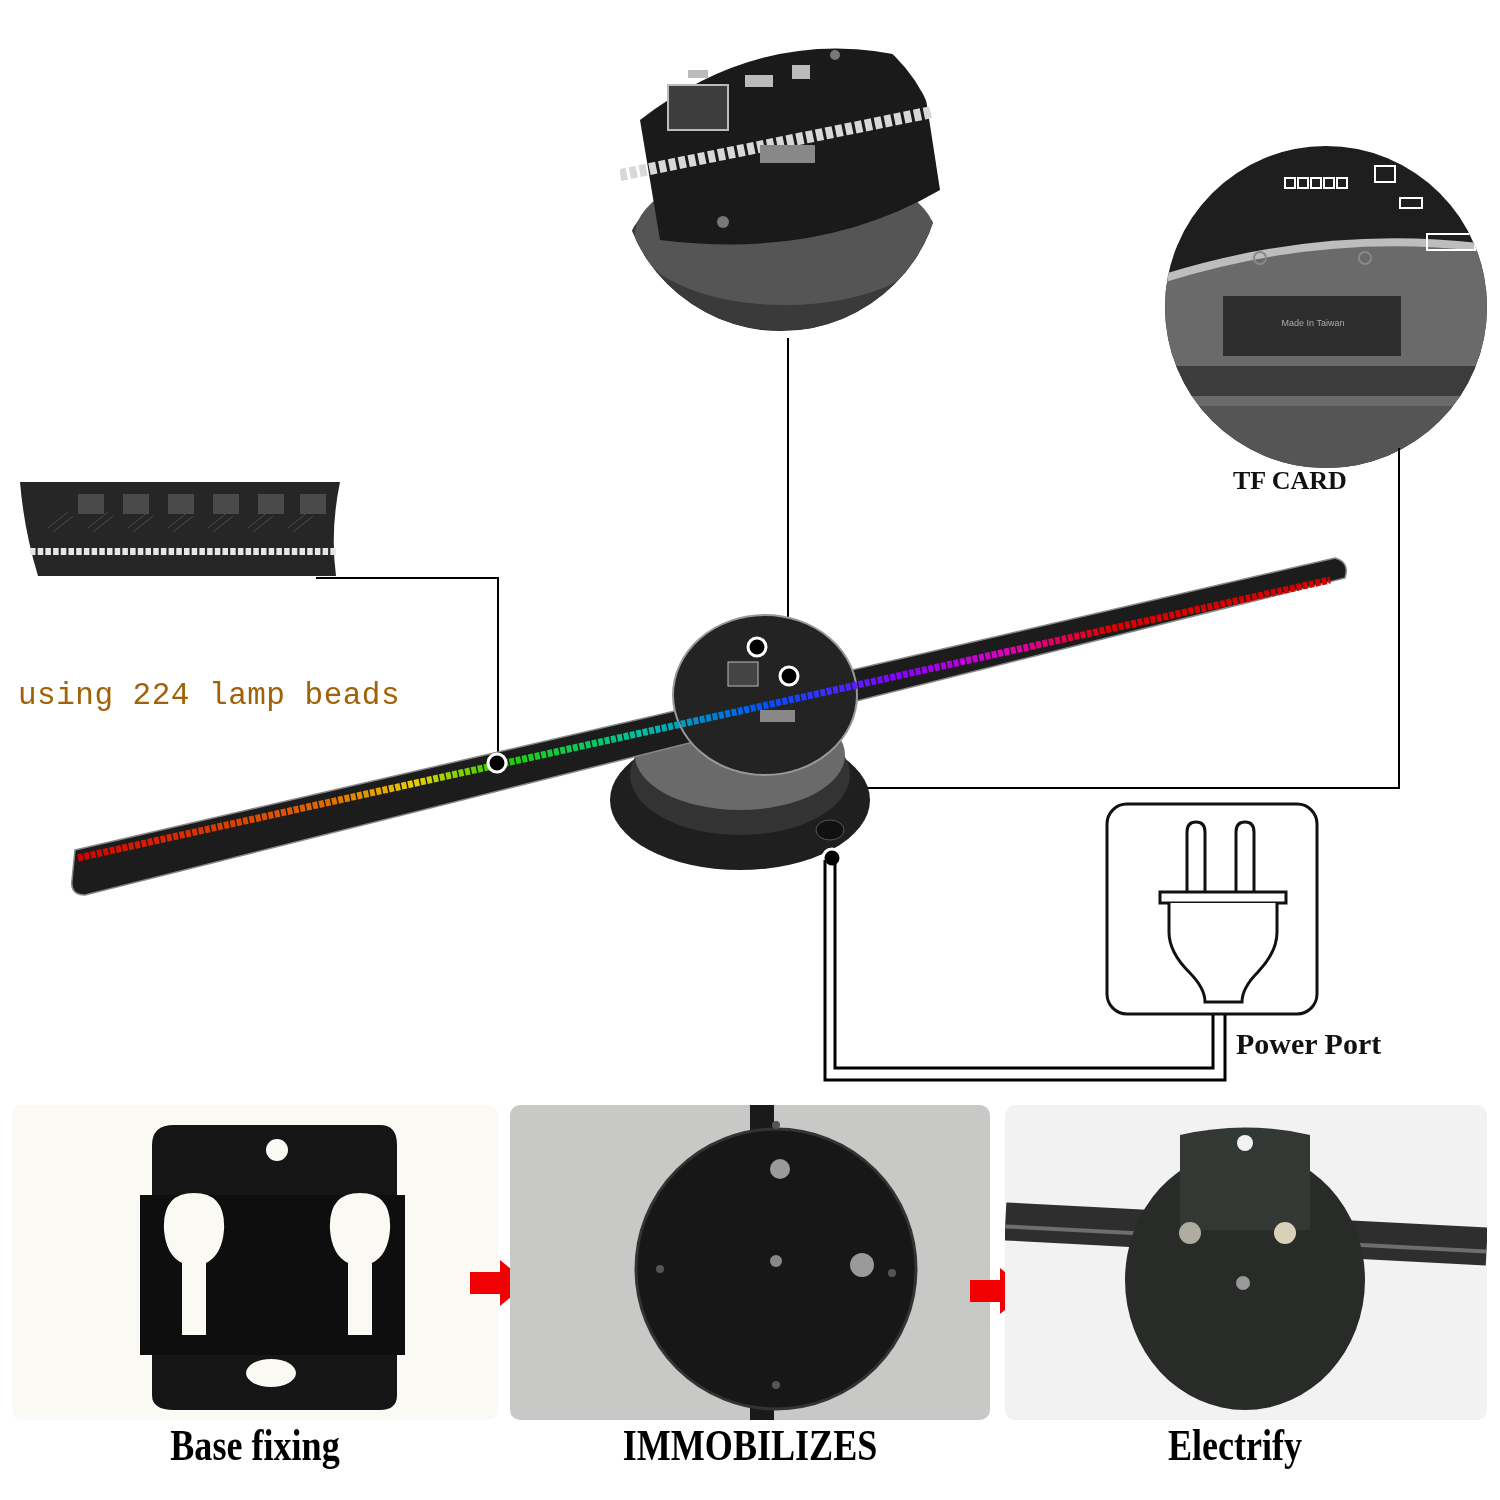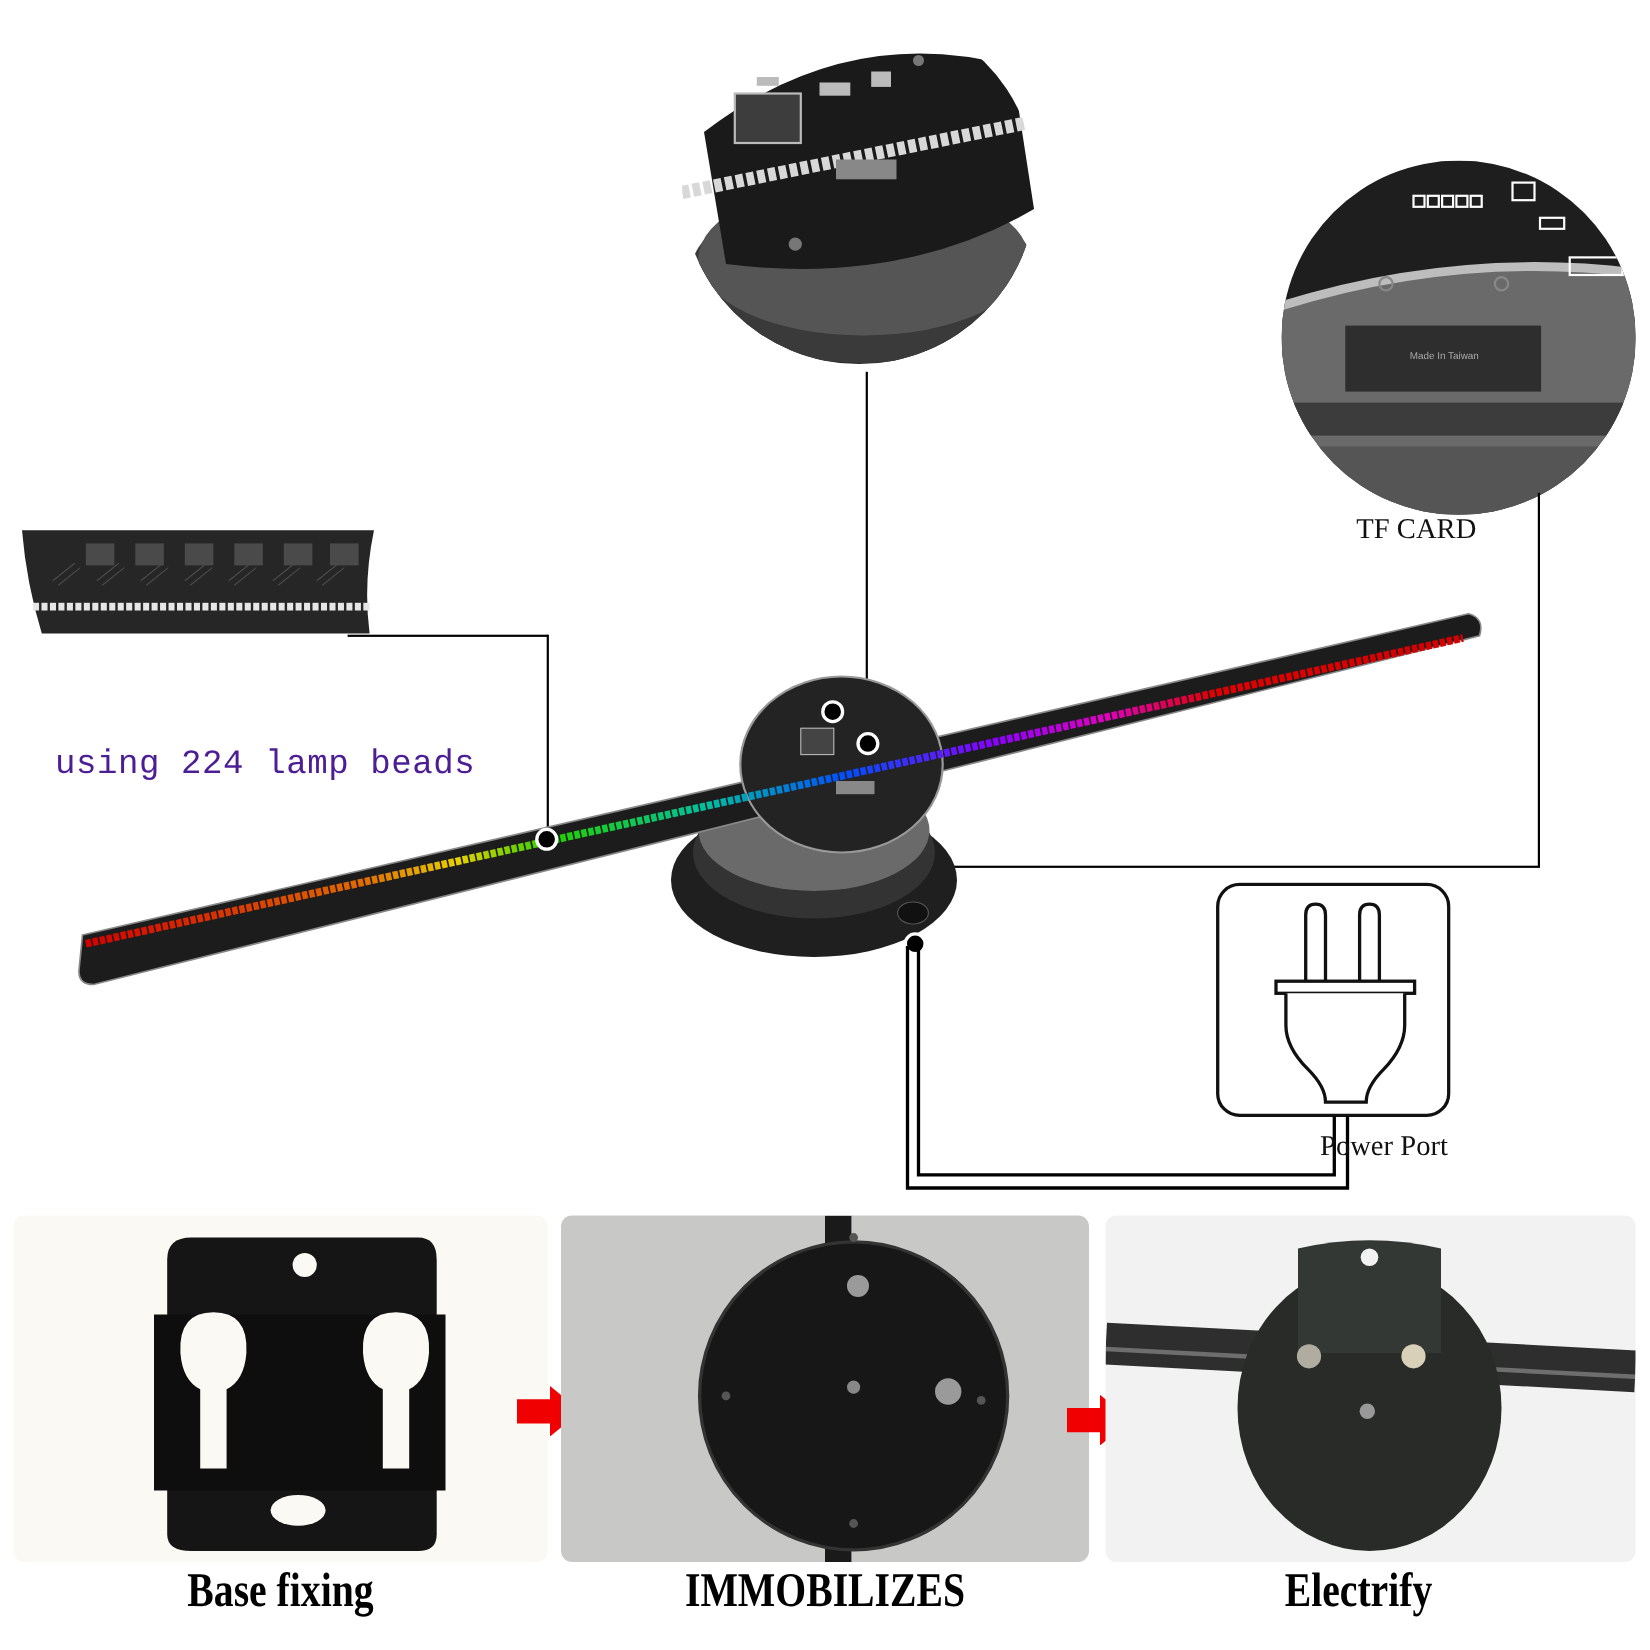--- a/index.html
+++ b/index.html
@@ -1,20 +1,20 @@
 <!DOCTYPE html>
 <html><head>
 <meta charset="utf-8">
 <style>
   html, body { margin:0; padding:0; background:#ffffff; }
   body { width:1500px; height:1500px; position:relative; overflow:hidden; font-family:"Liberation Serif", serif; }
   .abs { position:absolute; }
   svg { display:block; }
-  .label-mono { font-family:"Liberation Mono", monospace; font-size:31px; color:#4c1d95; letter-spacing:0.5px;margin-left:32px; }
-  .label-serif-bold { font-family:"Liberation Serif", serif; font-weight:normal; color:#111; }
+  .label-mono { font-family:"Liberation Mono", monospace; font-size:31px; color:#a16207; letter-spacing:0.5px; }
+  .label-serif-bold { font-family:"Liberation Serif", serif; font-weight:bold; color:#111; }
   .caption { font-family:"Liberation Serif", serif; font-weight:bold; font-size:44px; color:#000; transform:scaleX(0.82); transform-origin:center; white-space:nowrap; text-align:center; }
   .panel { border-radius:10px; overflow:hidden; }
 </style>
 </head>
 <body>
 
 <div class="abs" style="left:18px;top:480px;width:325px;height:98px;">
   <svg width="325" height="98" viewBox="0 0 325 98">
     <path d="M2,2 L322,2 Q312,50 318,96 L20,96 Q6,50 2,2 Z" fill="#262626"></path>
     <g stroke="#555" stroke-width="1" opacity="0.8">
@@ -188,21 +188,21 @@
       <rect x="55" y="90" width="126" height="11"></rect>
       <path d="M64,101 L64,130 Q64,150 84,170 Q100,186 100,200 L137,200 Q137,186 153,170 Q172,150 172,130 L172,101"></path>
     </g>
   </svg>
 </div>
 
 <svg class="abs" style="left:820px;top:855px;" width="410" height="230" viewBox="0 0 410 230">
   <path d="M5,5 L5,225 L405,225 L405,160" fill="none" stroke="#000" stroke-width="3"></path>
   <path d="M15,8 L15,213 L393,213 L393,160" fill="none" stroke="#000" stroke-width="3"></path>
 </svg>
-<div class="abs label-serif-bold" style="left:1200px;top:1027px;font-size:26px;">Power Port</div>
+<div class="abs label-serif-bold" style="left:1236px;top:1027px;font-size:30px;">Power Port</div>
 
 <div class="abs panel" style="left:12px;top:1105px;width:486px;height:315px;background:#fbf9f3;">
   <svg width="486" height="315" viewBox="0 0 486 315">
     <path d="M162,20 L368,20 Q385,20 385,40 L385,290 Q385,305 368,305 L162,305 Q140,305 140,290 L140,40 Q140,20 162,20 Z" fill="#151515"></path>
     <rect x="128" y="90" width="265" height="160" fill="#0e0e0e"></rect>
     <circle cx="265" cy="45" r="11" fill="#fbf9f3"></circle>
     <path d="M152,125 Q150,88 182,88 Q214,88 212,125 Q210,150 194,158 L194,230 L170,230 L170,158 Q154,150 152,125 Z" fill="#fbf9f3"></path>
     <path d="M318,125 Q316,88 348,88 Q380,88 378,125 Q376,150 360,158 L360,230 L336,230 L336,158 Q320,150 318,125 Z" fill="#fbf9f3"></path>
     <ellipse cx="259" cy="268" rx="25" ry="14" fill="#fbf9f3"></ellipse>
   </svg>

